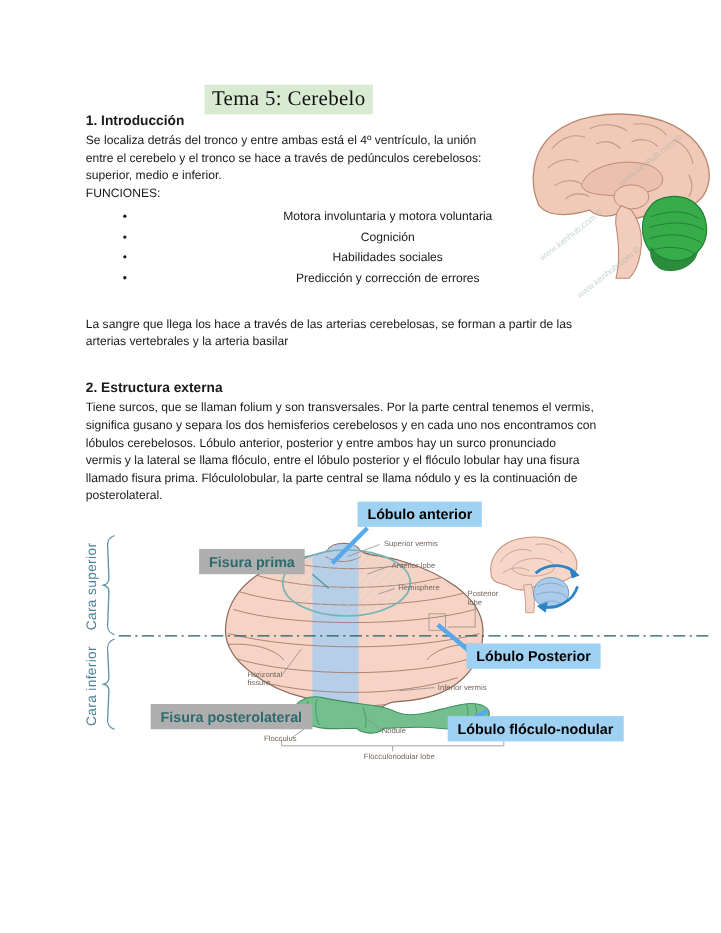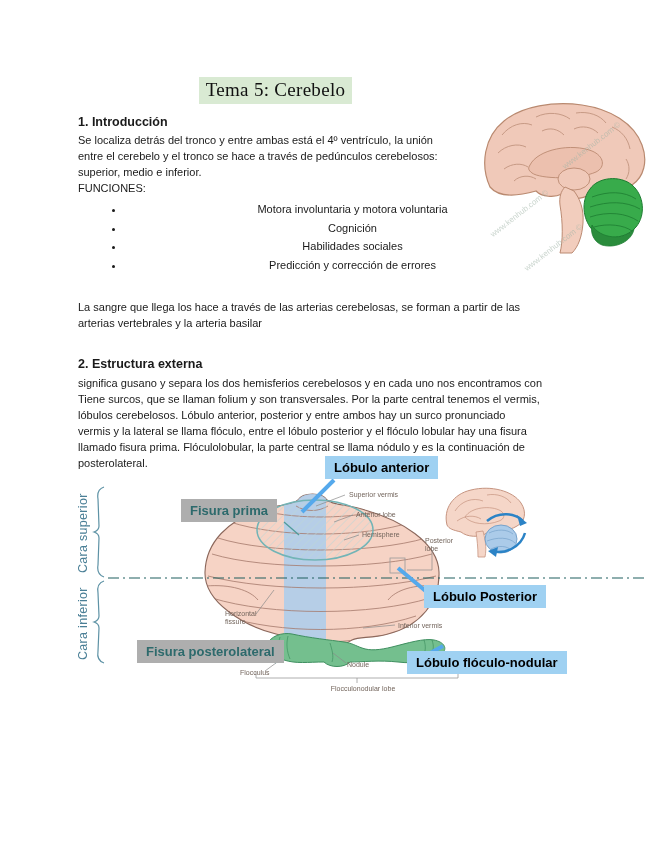--- a/index.html
+++ b/index.html
@@ -1,29 +1,29 @@
 <!DOCTYPE html>
 <html style="--title-highlight: #d9ead3; --callout-blue: #9fd1f2; --callout-gray: #aeaeae; --callout-teal-text: #2d6a6c; --side-label-teal: #4a7f96; --cerebellum-green: #38ab4b; --diagram-pink: #f6d3c5; --vermis-blue: #aacdec; --floc-green: #74bf8e; --connector-blue: #55a9ec;"><head>
 <meta charset="utf-8">
 <style>
   html,body{margin:0;padding:0;}
   body{
     width:655px;height:848px;position:relative;background:#ffffff;
     font-family:"Liberation Sans","DejaVu Sans",sans-serif;color:#1a1a1a;overflow:hidden;
   }
   
-  .title-wrap{position:absolute;top:77px;left:0;width:525px;text-align:center;margin-left:13px;}
+  .title-wrap{position:absolute;top:77px;left:0;width:525px;text-align:center;}
   .title-hl{
     display:inline-block;background:var(--title-highlight,#d9ead3);
     font-family:"Liberation Serif","DejaVu Serif",serif;font-size:19px;color:#111;
     padding:2px 7px 3px 7px;letter-spacing:.3px;
   }
   
   .content{position:absolute;left:78px;top:103px;width:502px;font-size:11px;line-height:16px;}
-  .hdg{font-size:12.5px;font-weight:bold;margin:12px 0 2px 0;line-height:15px;}
+  .hdg{font-size:12.5px;font-weight:bold;margin:0 0 2px 0;line-height:15px;}
   .tline{height:16px;white-space:nowrap;}
   ul.bullets{list-style:disc;margin:4px 0 0 0;padding-left:47px;}
   ul.bullets li{line-height:18.5px;font-size:11px;text-align:center;}
   .blood{margin-top:25px;}
   .hdg2{margin-top:26px;margin-bottom:3px;}
   
   .brain-top{position:absolute;left:478px;top:101px;width:174px;height:157px;}
   .brain-top svg{position:absolute;left:0;top:0;}
   .wm{position:absolute;font-size:8px;color:#9fb3a6;opacity:.55;transform:rotate(-38deg);white-space:nowrap;}
   .wm1{left:6px;top:108px;}
@@ -77,22 +77,22 @@
     <li>Cognición</li>
     <li>Habilidades sociales</li>
     <li>Predicción y corrección de errores</li>
   </ul>
   <div class="blood">
     <div class="tline">La sangre que llega los hace a través de las arterias cerebelosas, se forman a partir de las</div>
     <div class="tline">arterias vertebrales y la arteria basilar</div>
   </div>
   <div class="hdg hdg2">2. Estructura externa</div>
   <div>
+    <div class="tline">Tiene surcos, que se llaman folium y son transversales. Por la parte central tenemos el vermis,</div>
     <div class="tline">significa gusano y separa los dos hemisferios cerebelosos y en cada uno nos encontramos con</div>
-    <div class="tline">Tiene surcos, que se llaman folium y son transversales. Por la parte central tenemos el vermis,</div>
     <div class="tline">lóbulos cerebelosos. Lóbulo anterior, posterior y entre ambos hay un surco pronunciado</div>
     <div class="tline">vermis y la lateral se llama flóculo, entre el lóbulo posterior y el flóculo lobular hay una fisura</div>
     <div class="tline">llamado fisura prima. Flóculolobular, la parte central se llama nódulo y es la continuación de</div>
     <div class="tline">posterolateral.</div>
   </div>
 </div>
 
 <div class="brain-top">
   <svg width="174" height="157" viewBox="0 0 174 157">
 

